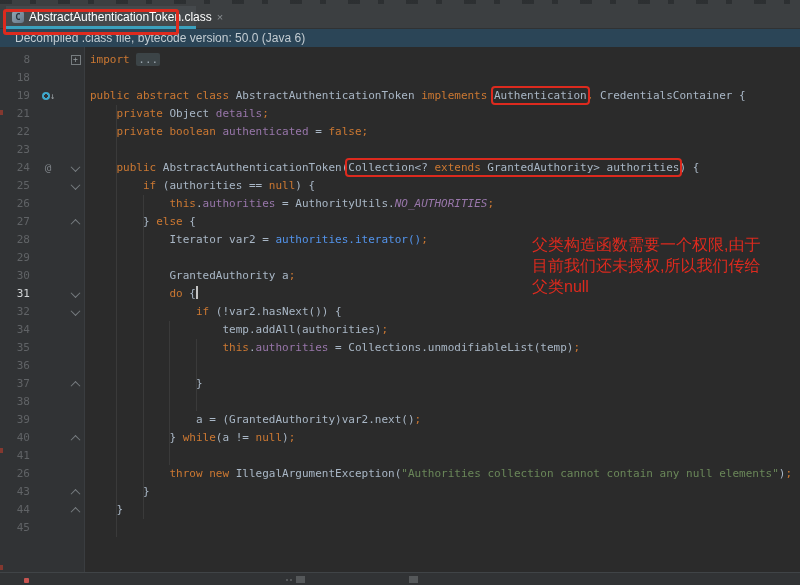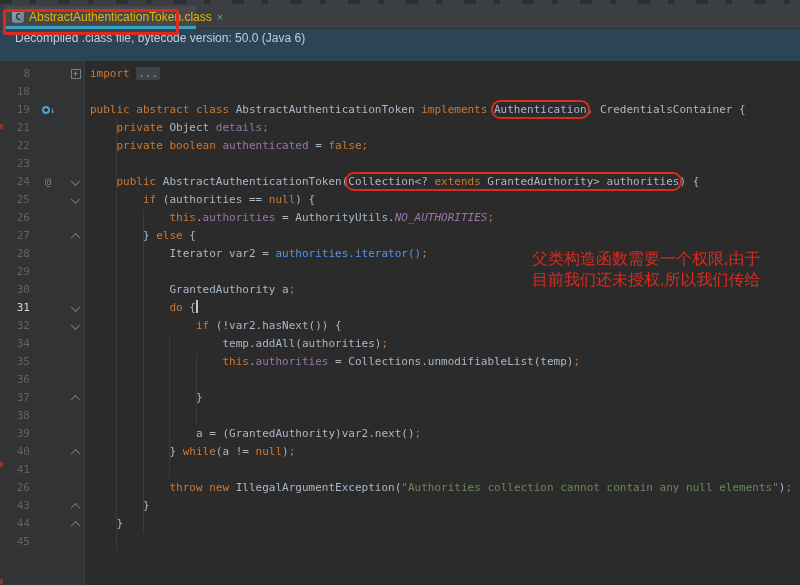--- a/index.html
+++ b/index.html
@@ -18,27 +18,27 @@
     background:repeating-linear-gradient(90deg,#2a2d2f 0 12px,transparent 12px 30px,#2a2d2f 30px 36px,transparent 36px 58px)}
 
   
   .tabbar{height:23px;background:var(--tabbar-bg);position:relative;border-bottom:1px solid #303233;box-sizing:border-box}
   .tab{position:absolute;left:6px;top:0;height:22px;width:190px;background:#45494c;
        display:flex;align-items:center;gap:5px;padding:0 6px;box-sizing:border-box;cursor:pointer}
   .tab::after{content:"";position:absolute;left:0;right:0;bottom:-1px;height:3px;background:var(--tab-underline)}
   .file-icon{flex:0 0 12px;width:12px;height:12px;border-radius:3px;
        background:linear-gradient(135deg,#94a6b3,#64788a);
        color:#27343d;font:bold 9px/12px "DejaVu Sans Mono",monospace;text-align:center}
-  .tab-label{font-size:12px;color:#eab308;white-space:nowrap}
+  .tab-label{font-size:12px;color:#ffffff;white-space:nowrap}
   .tab-close{color:#888d90;font-size:11px;line-height:11px;margin-left:auto;cursor:pointer}
   .anno-box-tab{position:absolute;left:3px;top:3px;width:176px;height:26px;box-sizing:border-box;
        border:3px solid var(--annotation-red);border-radius:3px;z-index:8;pointer-events:none}
 
   
-  .banner{height:32px;background:var(--banner-bg);color:#c3ccd2;font-size:12px;line-height:18px;padding-left:15px}
+  .banner{height:18px;background:var(--banner-bg);color:#c3ccd2;font-size:12px;line-height:18px;padding-left:15px}
 
   
   .editor{position:relative;height:525px;background:var(--editor-bg);overflow:hidden}
   .editor::before{content:"";position:absolute;left:0;top:0;bottom:0;width:84px;
        background:var(--gutter-bg);border-right:1px solid #3a3d40}
   .guide{position:absolute;width:1px;background:#3a3a3a;z-index:0}
   .lines{position:relative;z-index:1;padding-top:4px}
   .line{display:flex;height:18px;font:11px/18px "DejaVu Sans Mono",monospace}
   .ln{flex:0 0 30px;text-align:right;color:#606366}
   .ln.current{color:#d1d4d6}
@@ -46,21 +46,21 @@
   .fold-col{flex:0 0 19px;display:flex;align-items:center;justify-content:center}
   .code{white-space:pre;padding-left:5px}
 
   
   .tk-kw{color:var(--keyword-orange)} .tk-def{color:var(--text-default)}
   .tk-field{color:var(--field-purple)} .tk-const{color:var(--field-purple);font-style:italic}
   .tk-str{color:var(--string-green)} .tk-semi{color:var(--keyword-orange)}
   .tk-link{color:var(--link-blue);}
   .tk-folded{background:#3c4447;border-radius:2px;color:#9aa5ad;padding:0 2px}
   .caret{display:inline-block;width:2px;height:13px;background:#c4c4c4;vertical-align:-2px}
-  .redbox{outline:2px solid var(--annotation-red);outline-offset:1px;border-radius:6px}
+  .redbox{outline:2px solid var(--annotation-red);outline-offset:1px;border-radius:1px}
 
   
   .icon-override{position:relative;width:13px;height:11px;display:inline-block;cursor:pointer}
   .icon-override::before{content:"";position:absolute;left:0;top:1px;width:8px;height:8px;border-radius:50%;
        background:radial-gradient(circle,#313335 0 1.6px,#3fa8cc 1.6px)}
   .icon-override::after{content:"↓";position:absolute;right:-1px;top:0;color:#989ea2;font:9px/11px "DejaVu Sans Mono",monospace}
   .fold-down{width:6px;height:6px;border-right:1.6px solid #777d80;border-bottom:1.6px solid #777d80;
        transform:rotate(45deg) translate(-1px,-1px);cursor:pointer}
   .fold-up{width:6px;height:6px;border-right:1.6px solid #777d80;border-bottom:1.6px solid #777d80;
        transform:rotate(-135deg) translate(-1px,-1px);cursor:pointer}
@@ -283,20 +283,21 @@
         <span class="ln">45</span>
         <span class="anno-col"></span>
         <span class="fold-col"></span>
         <span class="code"></span>
       </div>
     </div>
 
   <div class="annotation-text">
     <div>父类构造函数需要一个权限,由于</div>
     <div>目前我们还未授权,所以我们传给</div>
+    <div>父类null</div>
   </div>
 
   <div class="ltick" style="top:63px"></div>
   <div class="ltick" style="top:401px"></div>
   <div class="ltick" style="top:518px"></div>
 </div>
 
 <div class="bottom">
   <span class="bdot-red"></span>
   <span class="bmark" style="left:286px;top:6px;width:2px;height:2px"></span>

